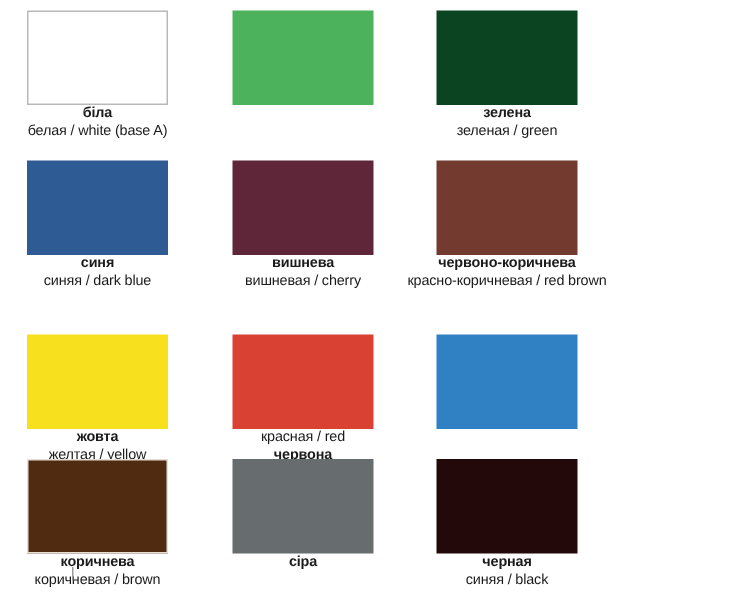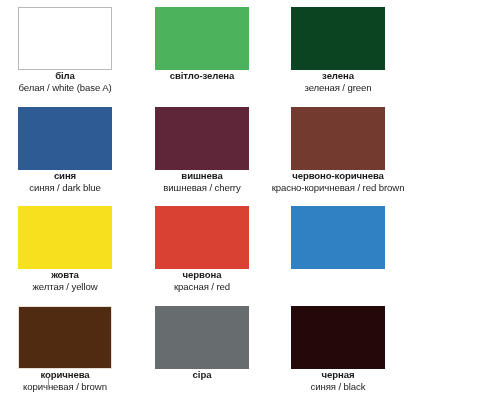--- a/index.html
+++ b/index.html
@@ -25,21 +25,21 @@
   }
 
   .row {
     position: absolute;
     left: 0;
     width: 500px;
     height: 100px;
   }
   .row.r0 { top: 0px; }
   .row.r1 { top: 100px; }
-  .row.r2 { top: 199px; }
+  .row.r2 { top: 216px; }
   .row.r3 { top: 299px; }
 
   .cell {
     position: absolute;
     top: 0;
     width: 160px;
     height: 100px;
   }
   .cell.c0 { left: -15px; }
   .cell.c1 { left: 122px; }
@@ -102,21 +102,20 @@
     <div class="cell c0">
       <div class="swatch bordered" style="background: rgb(255, 255, 255);"></div>
       <div class="caption">
         <span class="cap-line primary">біла</span>
         <span class="cap-line secondary">белая / white (base A)</span>
       </div>
     </div>
     <div class="cell c1">
       <div class="swatch" style="background: rgb(76, 178, 92);"></div>
       <div class="caption">
-        <span class="cap-line primary">світло-зелена</span>
       </div>
     </div>
     <div class="cell c2">
       <div class="swatch" style="background: rgb(11, 68, 32);"></div>
       <div class="caption">
         <span class="cap-line primary">зелена</span>
         <span class="cap-line secondary">зеленая / green</span>
       </div>
     </div>
   </div>
@@ -149,22 +148,22 @@
     <div class="cell c0">
       <div class="swatch" style="background: rgb(247, 224, 30);"></div>
       <div class="caption">
         <span class="cap-line primary">жовта</span>
         <span class="cap-line secondary">желтая / yellow</span>
       </div>
     </div>
     <div class="cell c1">
       <div class="swatch" style="background: rgb(217, 66, 51);"></div>
       <div class="caption">
+        <span class="cap-line secondary">красная / red</span>
         <span class="cap-line primary">червона</span>
-        <span class="cap-line secondary">красная / red</span>
       </div>
     </div>
     <div class="cell c2">
       <div class="swatch" style="background: rgb(47, 129, 196);"></div>
     </div>
   </div>
 
   <div class="row r3">
     <div class="cell c0">
       <div class="swatch soft-bordered" style="background: rgb(81, 42, 18);"></div>

